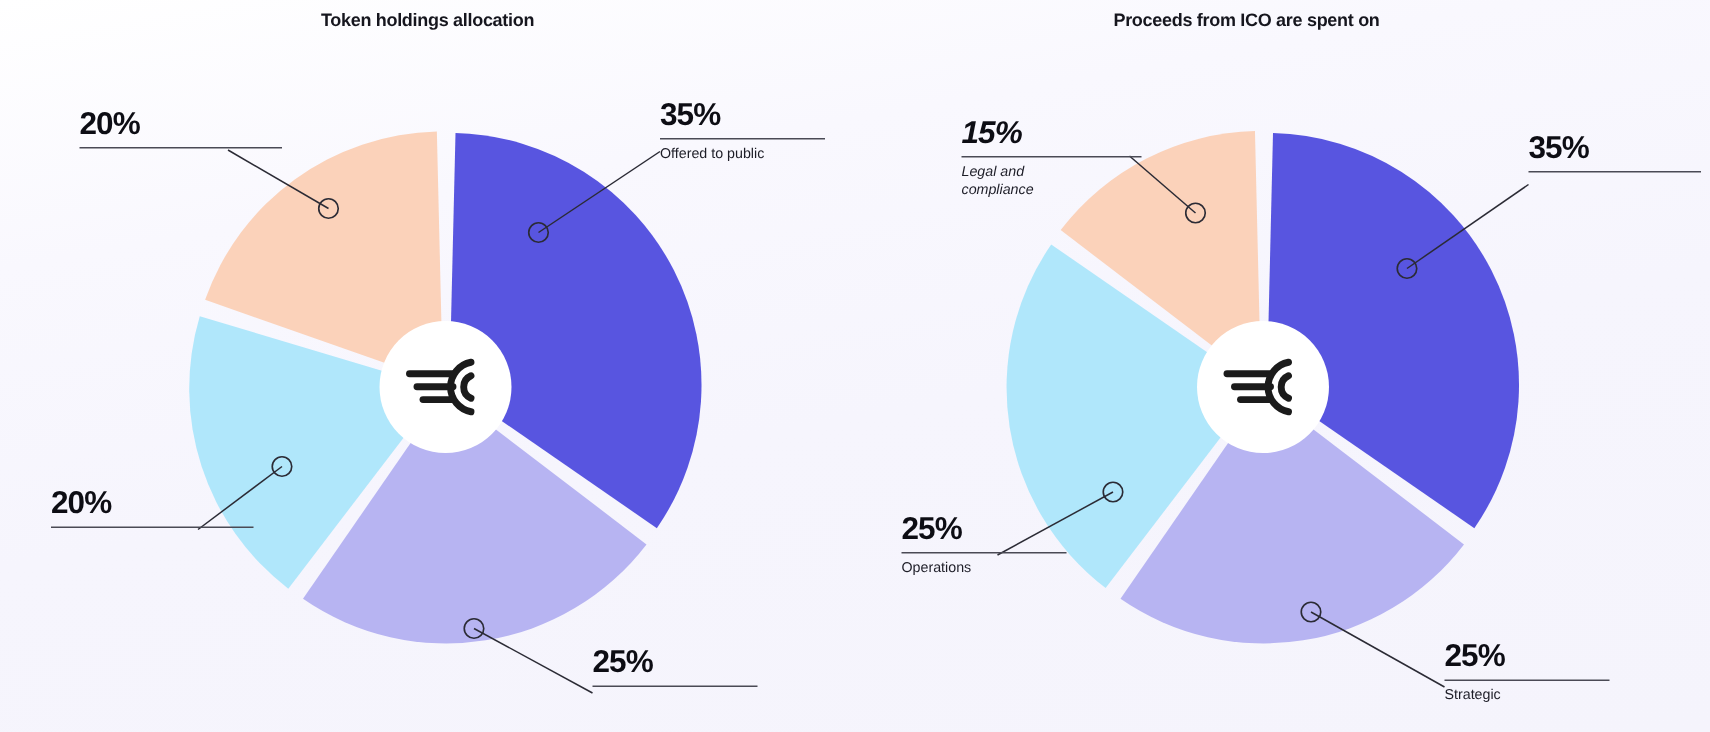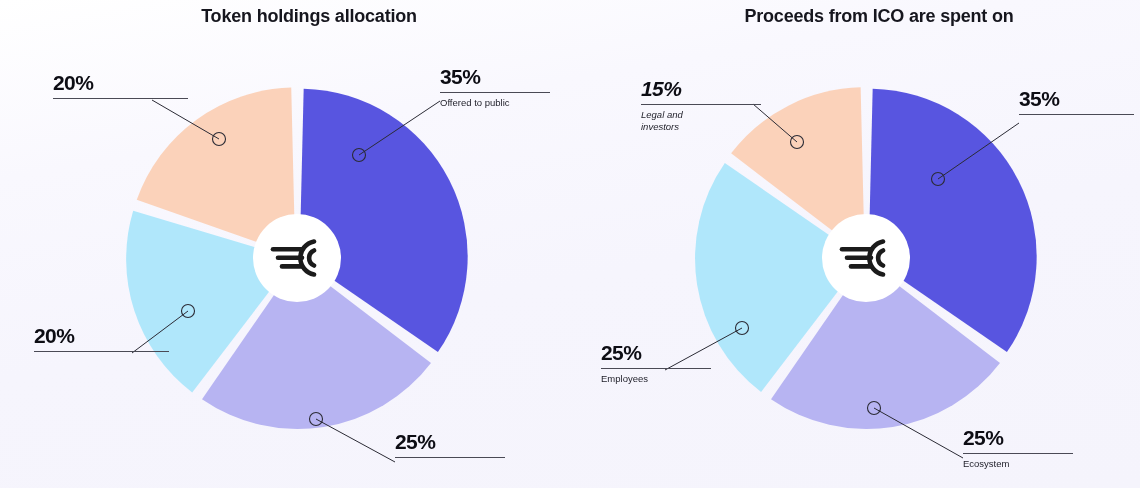--- a/index.html
+++ b/index.html
@@ -6,29 +6,28 @@
   body{
     width:1140px;height:488px;overflow:hidden;
     font-family:"Liberation Sans", sans-serif;
     background:linear-gradient(170deg,#ffffff 0%,#f9f8fe 26%,#f6f5fd 55%,#f5f4fc 100%);
     position:relative;
   }
   .stage{position:absolute;inset:0;}
 
   .chart-panel{position:absolute;top:0;height:488px;width:570px;}
   #panel-0{left:0;}
-  #panel-1{left:570px;}
+  #panel-1{left:546px;}
 
   .chart-title{
     position:absolute;top:6px;left:0;width:100%;
     text-align:center;
-    font-size:18px;font-weight:bold;color:#16161e;
+    font-size:12px;font-weight:bold;color:#16161e;
     letter-spacing:-0.2px;
     white-space:nowrap;
-    padding-left:24px;
   }
 
   .pie-wrap{position:absolute;left:0;top:0;width:570px;height:488px;}
   .pie-svg{position:absolute;left:0;top:0;}
 
   .hub{
     position:absolute;
     width:88px;height:88px;border-radius:50%;
     background:#ffffff;
     display:flex;align-items:center;justify-content:center;
@@ -142,28 +141,28 @@
         <div class="pct">20%</div>
         <div class="rule"></div>
       </div>
       <div class="callout" style="left: 1019px; top: 88px; width: 115px;">
         <div class="pct">35%</div>
         <div class="rule"></div>
       </div>
       <div class="callout" style="left: 963px; top: 427px; width: 110px;">
         <div class="pct">25%</div>
         <div class="rule"></div>
-        <div class="desc">Ecosystem</div>
+        <div class="desc">Strategic</div>
       </div>
       <div class="callout" style="left: 601px; top: 342px; width: 110px;">
         <div class="pct">25%</div>
         <div class="rule"></div>
-        <div class="desc">Employees</div>
+        <div class="desc">Operations</div>
       </div>
       <div class="callout" style="left: 641px; top: 78px; width: 120px; font-style: italic;">
         <div class="pct">15%</div>
         <div class="rule"></div>
         <div class="desc">Legal and
-investors</div>
+compliance</div>
       </div>
     </div>
 
 </div>
 
 </body></html>

